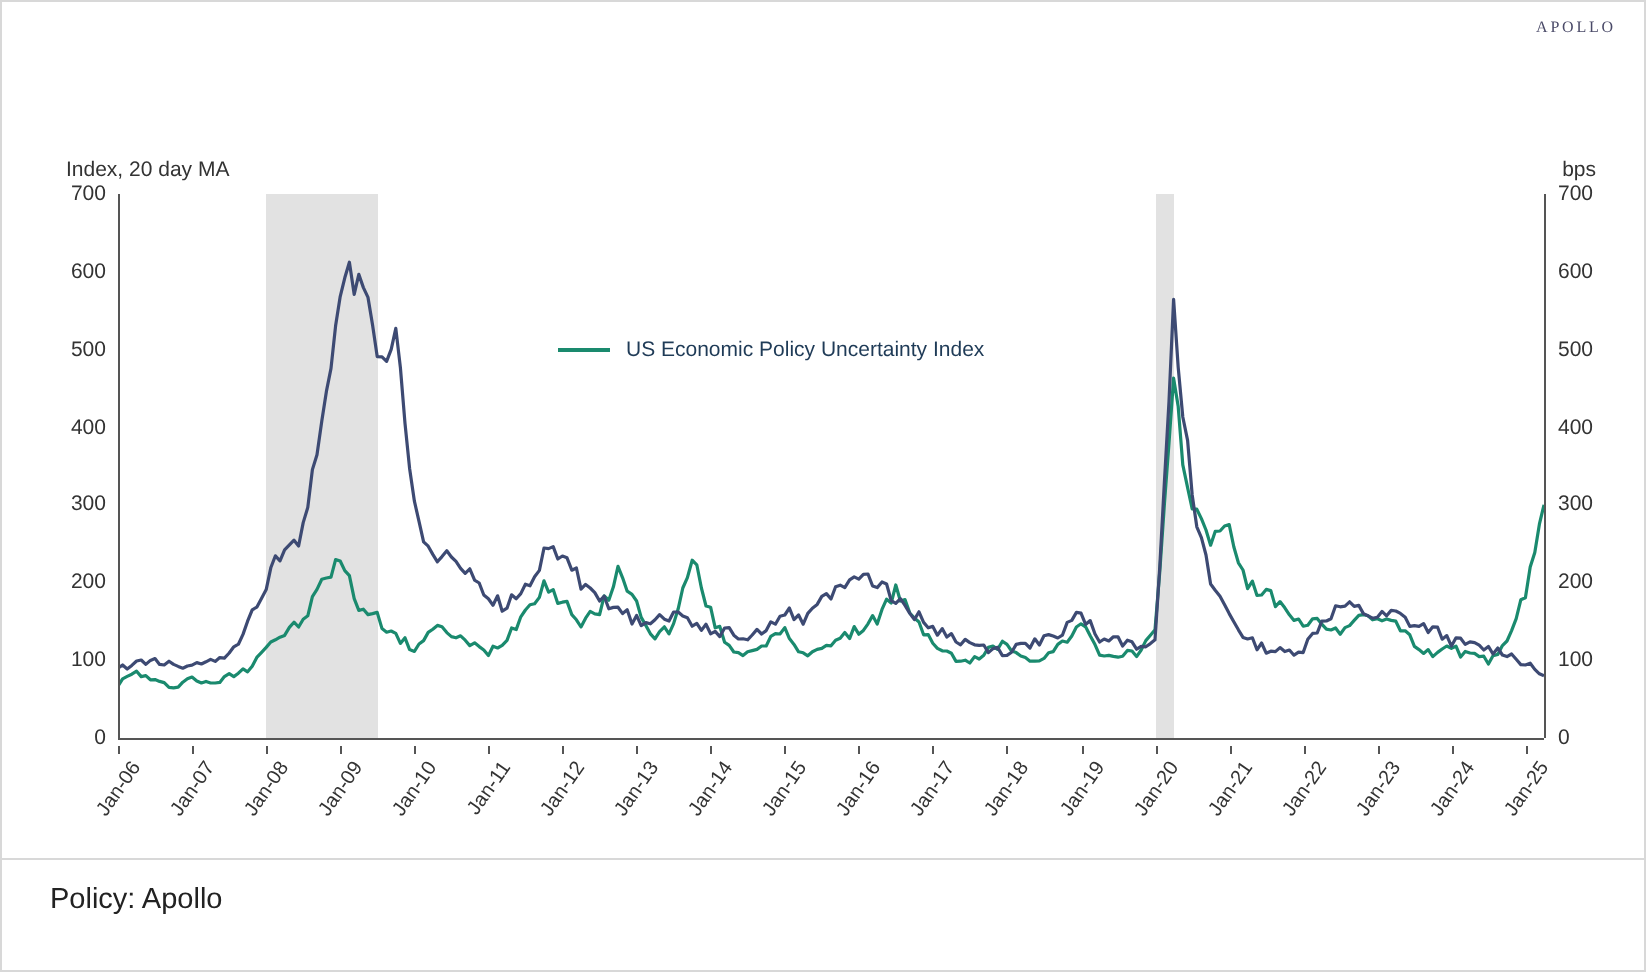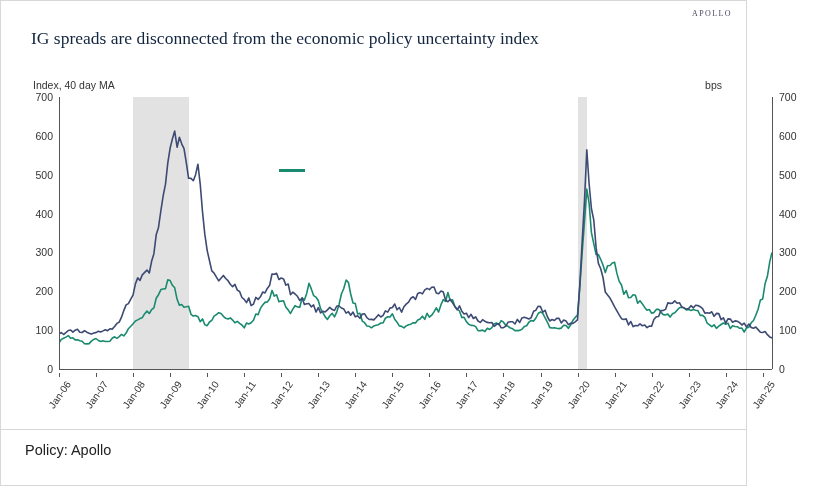--- a/index.html
+++ b/index.html
@@ -9,21 +9,21 @@
   }
   body {
     width: 823px;
     height: 486px;
     font-family: "Liberation Sans", sans-serif;
     color: #222222;
     overflow: hidden;
   }
   #page {
     position: relative;
-    width: 747px;
+    width: 823px;
     height: 486px;
     box-sizing: border-box;
     border: 1px solid #d8d8d8;
     background: #ffffff;
   }
   
   #brand {
     position: absolute;
     top: 8px;
     right: 14px;
@@ -158,23 +158,22 @@
     color: #222222;
   }
 </style>
 </head>
 <body>
 
 <div id="page">
 
   <div id="brand">APOLLO</div>
 
-  <div id="title">IG spreads are disconnected from the economic policy uncertainty index</div>
-
-  <div id="left-unit">Index, 40 day MA</div>
+
+  <div id="left-unit">Index, 20 day MA</div>
   <div id="right-unit">bps</div>
 
   <div id="plot">
 
     <div class="band" style="left: 74.0779px; width: 55.5584px; background: rgb(226, 226, 226);"></div>
       <div class="band" style="left: 518.545px; width: 9.25974px; background: rgb(226, 226, 226);"></div>
       <svg id="plot-svg" width="713" height="272">
         <path d="M0.0 246.1 L2.3 242.4 L4.6 241.2 L6.9 240.1 L9.3 238.6 L11.6 241.3 L13.9 240.8 L16.2 242.9 L18.5 242.8 L20.8 243.7 L23.1 244.3 L25.5 246.7 L27.8 246.9 L30.1 246.6 L32.4 244.1 L34.7 242.4 L37.0 241.5 L39.4 243.5 L41.7 244.5 L44.0 243.7 L46.3 244.5 L48.6 244.5 L50.9 244.2 L53.2 241.3 L55.6 239.8 L57.9 241.3 L60.2 239.6 L62.5 237.4 L64.8 238.9 L67.1 236.1 L69.4 231.7 L71.8 229.2 L74.1 226.7 L76.4 224.0 L78.7 222.9 L81.0 221.6 L83.3 220.7 L85.7 216.7 L88.0 214.1 L90.3 216.5 L92.6 212.6 L94.9 210.9 L97.2 201.3 L99.5 197.7 L101.9 192.6 L104.2 192.0 L106.5 191.6 L108.8 182.8 L111.1 183.5 L113.4 188.3 L115.7 190.8 L118.1 202.3 L120.4 208.2 L122.7 207.6 L125.0 210.3 L127.3 209.8 L129.6 209.2 L132.0 217.3 L134.3 219.1 L136.6 218.5 L138.9 219.7 L141.2 224.7 L143.5 221.9 L145.8 227.8 L148.2 228.7 L150.5 225.0 L152.8 223.3 L155.1 219.2 L157.4 217.6 L159.7 215.7 L162.0 216.4 L164.4 219.3 L166.7 221.3 L169.0 221.9 L171.3 220.9 L173.6 223.1 L175.9 225.8 L178.3 224.4 L180.6 226.3 L182.9 228.0 L185.2 230.8 L187.5 226.1 L189.8 227.0 L192.1 225.7 L194.5 223.2 L196.8 217.0 L199.1 217.8 L201.4 211.4 L203.7 208.0 L206.0 205.4 L208.3 204.9 L210.7 201.7 L213.0 193.4 L215.3 199.1 L217.6 197.8 L219.9 204.7 L222.2 204.1 L224.5 203.7 L226.9 210.3 L229.2 212.9 L231.5 216.5 L233.8 212.1 L236.1 208.7 L238.4 209.9 L240.8 210.3 L243.1 200.9 L245.4 203.1 L247.7 196.4 L250.0 186.2 L252.3 191.9 L254.6 198.6 L257.0 200.2 L259.3 203.5 L261.6 211.7 L263.9 215.7 L266.2 219.9 L268.5 222.4 L270.8 218.8 L273.2 216.4 L275.5 219.9 L277.8 214.8 L280.1 207.4 L282.4 197.0 L284.7 191.8 L287.1 183.1 L289.4 185.4 L291.7 197.0 L294.0 206.0 L296.3 206.6 L298.6 216.9 L300.9 216.2 L303.3 224.1 L305.6 225.7 L307.9 229.0 L310.2 229.3 L312.5 230.8 L314.8 228.9 L317.1 228.3 L319.5 227.7 L321.8 226.0 L324.1 226.0 L326.4 221.2 L328.7 219.8 L331.0 220.0 L333.4 216.8 L335.7 222.3 L338.0 225.2 L340.3 228.9 L342.6 229.4 L344.9 230.9 L347.2 228.9 L349.6 227.7 L351.9 227.2 L354.2 225.7 L356.5 225.9 L358.8 223.1 L361.1 222.1 L363.4 219.2 L365.8 222.3 L368.1 216.3 L370.4 220.1 L372.7 218.2 L375.0 214.9 L377.3 210.8 L379.6 215.0 L382.0 207.7 L384.3 202.6 L386.6 204.5 L388.9 195.5 L391.2 203.5 L393.5 202.8 L395.9 209.5 L398.2 212.0 L400.5 214.0 L402.8 220.4 L405.1 220.3 L407.4 224.6 L409.7 227.2 L412.1 228.4 L414.4 228.5 L416.7 229.6 L419.0 233.7 L421.3 233.6 L423.6 233.1 L425.9 234.5 L428.3 231.3 L430.6 232.5 L432.9 230.6 L435.2 226.7 L437.5 226.0 L439.8 227.7 L442.2 223.6 L444.5 225.2 L446.8 228.5 L449.1 229.3 L451.4 231.0 L453.7 231.8 L456.0 233.6 L458.4 233.6 L460.7 233.4 L463.0 232.2 L465.3 229.4 L467.6 228.8 L469.9 225.2 L472.2 223.5 L474.6 224.1 L476.9 221.0 L479.2 216.5 L481.5 214.9 L483.8 216.4 L486.1 220.9 L488.5 225.3 L490.8 230.6 L493.1 231.0 L495.4 230.7 L497.7 231.2 L500.0 231.6 L502.3 231.1 L504.7 228.2 L507.0 228.5 L509.3 231.3 L511.6 228.0 L513.9 223.3 L516.2 220.6 L518.5 217.9 L520.9 188.7 L523.2 155.1 L525.5 124.4 L527.8 92.1 L530.1 106.3 L532.4 135.4 L534.8 146.8 L537.1 157.5 L539.4 157.6 L541.7 162.3 L544.0 168.0 L546.3 175.6 L548.6 168.7 L551.0 168.5 L553.3 166.0 L555.6 165.3 L557.9 176.4 L560.2 184.4 L562.5 188.0 L564.8 197.3 L567.2 193.6 L569.5 200.7 L571.8 200.5 L574.1 197.7 L576.4 198.3 L578.7 206.3 L581.0 203.8 L583.4 206.9 L585.7 210.4 L588.0 213.2 L590.3 212.5 L592.6 216.1 L594.9 215.6 L597.3 212.4 L599.6 212.2 L601.9 215.1 L604.2 217.6 L606.5 218.0 L608.8 217.0 L611.1 220.1 L613.5 216.8 L615.8 215.8 L618.1 213.2 L620.4 210.7 L622.7 210.3 L625.0 210.9 L627.3 212.9 L629.7 212.4 L632.0 213.4 L634.3 212.5 L636.6 213.2 L638.9 213.6 L641.2 218.4 L643.6 218.4 L645.9 220.4 L648.2 226.2 L650.5 227.8 L652.8 229.7 L655.1 227.8 L657.4 231.3 L659.8 229.2 L662.1 227.5 L664.4 226.0 L666.7 227.2 L669.0 226.1 L671.3 231.5 L673.6 228.7 L676.0 229.5 L678.3 229.7 L680.6 231.3 L682.9 231.1 L685.2 235.0 L687.5 230.9 L689.9 230.2 L692.2 225.8 L694.5 223.5 L696.8 218.3 L699.1 212.3 L701.4 202.9 L703.7 201.9 L706.1 186.5 L708.4 179.3 L710.7 165.1 L713.0 155.4" fill="none" stroke="#1a8a6e" stroke-width="1.6" stroke-linejoin="round"></path>
         <path d="M0.0 237.1 L2.3 235.5 L4.6 237.5 L6.9 235.7 L9.3 233.5 L11.6 233.0 L13.9 235.2 L16.2 233.2 L18.5 232.3 L20.8 235.2 L23.1 235.5 L25.5 233.6 L27.8 235.2 L30.1 236.2 L32.4 237.1 L34.7 236.0 L37.0 235.6 L39.4 234.3 L41.7 235.0 L44.0 233.9 L46.3 232.7 L48.6 233.7 L50.9 231.8 L53.2 232.1 L55.6 229.5 L57.9 226.4 L60.2 225.1 L62.5 220.2 L64.8 213.6 L67.1 207.9 L69.4 206.6 L71.8 202.1 L74.1 197.8 L76.4 186.9 L78.7 180.9 L81.0 183.4 L83.3 177.9 L85.7 175.4 L88.0 173.1 L90.3 176.0 L92.6 164.3 L94.9 156.7 L97.2 137.8 L99.5 130.4 L101.9 113.5 L104.2 98.7 L106.5 87.2 L108.8 65.9 L111.1 51.3 L113.4 41.9 L115.7 34.1 L118.1 50.2 L120.4 40.2 L122.7 46.8 L125.0 51.7 L127.3 65.6 L129.6 81.3 L132.0 81.4 L134.3 83.7 L136.6 77.7 L138.9 67.2 L141.2 86.8 L143.5 114.7 L145.8 137.2 L148.2 153.6 L150.5 163.7 L152.8 173.9 L155.1 176.1 L157.4 180.2 L159.7 183.9 L162.0 181.3 L164.4 178.4 L166.7 181.5 L169.0 183.7 L171.3 187.2 L173.6 189.7 L175.9 187.4 L178.3 193.1 L180.6 194.5 L182.9 200.5 L185.2 202.4 L187.5 205.6 L189.8 200.9 L192.1 208.6 L194.5 207.1 L196.8 200.4 L199.1 202.4 L201.4 199.8 L203.7 195.1 L206.0 195.9 L208.3 191.4 L210.7 188.2 L213.0 177.0 L215.3 177.3 L217.6 176.3 L219.9 182.5 L222.2 181.0 L224.5 181.9 L226.9 188.1 L229.2 187.0 L231.5 197.6 L233.8 195.2 L236.1 197.0 L238.4 199.3 L240.8 203.5 L243.1 201.1 L245.4 207.4 L247.7 206.7 L250.0 206.6 L252.3 209.8 L254.6 207.9 L257.0 215.0 L259.3 210.7 L261.6 215.8 L263.9 214.3 L266.2 214.9 L268.5 212.9 L270.8 210.3 L273.2 212.6 L275.5 213.5 L277.8 209.0 L280.1 209.0 L282.4 211.0 L284.7 211.9 L287.1 216.1 L289.4 214.7 L291.7 218.2 L294.0 215.1 L296.3 219.9 L298.6 218.7 L300.9 221.3 L303.3 217.0 L305.6 216.8 L307.9 220.6 L310.2 222.5 L312.5 222.4 L314.8 222.9 L317.1 220.5 L319.5 217.7 L321.8 220.0 L324.1 218.3 L326.4 213.9 L328.7 215.1 L331.0 211.1 L333.4 210.5 L335.7 207.0 L338.0 212.8 L340.3 210.5 L342.6 215.1 L344.9 209.7 L347.2 207.1 L349.6 205.2 L351.9 201.2 L354.2 199.8 L356.5 202.5 L358.8 196.4 L361.1 195.6 L363.4 196.8 L365.8 192.9 L368.1 191.4 L370.4 192.6 L372.7 190.2 L375.0 190.0 L377.3 196.0 L379.6 196.8 L382.0 194.0 L384.3 195.0 L386.6 203.3 L388.9 204.7 L391.2 202.3 L393.5 205.7 L395.9 209.7 L398.2 212.8 L400.5 208.9 L402.8 214.2 L405.1 216.9 L407.4 216.2 L409.7 220.6 L412.1 217.3 L414.4 221.5 L416.7 219.8 L419.0 224.0 L421.3 225.4 L423.6 222.7 L425.9 224.3 L428.3 225.4 L430.6 225.7 L432.9 225.5 L435.2 229.3 L437.5 227.3 L439.8 226.7 L442.2 230.8 L444.5 230.7 L446.8 229.1 L449.1 225.2 L451.4 224.7 L453.7 224.7 L456.0 227.0 L458.4 222.4 L460.7 225.5 L463.0 220.9 L465.3 220.3 L467.6 221.0 L469.9 222.0 L472.2 220.6 L474.6 214.2 L476.9 213.2 L479.2 209.2 L481.5 209.6 L483.8 215.2 L486.1 213.3 L488.5 220.0 L490.8 224.0 L493.1 222.5 L495.4 223.5 L497.7 221.4 L500.0 221.4 L502.3 226.0 L504.7 223.1 L507.0 223.9 L509.3 227.6 L511.6 226.2 L513.9 226.4 L516.2 224.8 L518.5 222.9 L520.9 186.2 L523.2 144.1 L525.5 103.7 L527.8 52.7 L530.1 86.7 L532.4 111.5 L534.8 123.2 L537.1 150.5 L539.4 166.4 L541.7 171.8 L544.0 180.5 L546.3 195.0 L548.6 198.1 L551.0 201.1 L553.3 205.4 L555.6 209.8 L557.9 213.9 L560.2 217.9 L562.5 221.7 L564.8 222.5 L567.2 221.9 L569.5 227.9 L571.8 224.5 L574.1 229.6 L576.4 228.6 L578.7 228.8 L581.0 226.8 L583.4 228.8 L585.7 228.0 L588.0 230.6 L590.3 229.1 L592.6 229.3 L594.9 222.6 L597.3 219.7 L599.6 219.5 L601.9 213.6 L604.2 213.5 L606.5 212.4 L608.8 205.9 L611.1 206.4 L613.5 206.1 L615.8 203.9 L618.1 206.2 L620.4 205.7 L622.7 209.8 L625.0 210.9 L627.3 212.1 L629.7 211.6 L632.0 208.7 L634.3 210.9 L636.6 208.2 L638.9 208.5 L641.2 209.7 L643.6 211.6 L645.9 216.2 L648.2 215.8 L650.5 216.2 L652.8 214.8 L655.1 219.3 L657.4 216.4 L659.8 216.6 L662.1 222.6 L664.4 220.8 L666.7 226.1 L669.0 221.9 L671.3 222.1 L673.6 225.2 L676.0 223.9 L678.3 224.3 L680.6 225.6 L682.9 228.0 L685.2 226.2 L687.5 230.0 L689.9 227.0 L692.2 230.5 L694.5 231.3 L696.8 230.0 L699.1 232.6 L701.4 235.3 L703.7 235.5 L706.1 234.6 L708.4 237.7 L710.7 239.9 L713.0 240.9" fill="none" stroke="#3d4a73" stroke-width="1.6" stroke-linejoin="round"></path>
       </svg>
@@ -238,18 +237,19 @@
       <div class="xtick" style="left: 634.662px; top: 6px;">Jan-23</div>
       <div class="xtickmark" style="left: 666.701px; top: 0px;"></div>
       <div class="xtick" style="left: 671.701px; top: 6px;">Jan-24</div>
       <div class="xtickmark" style="left: 703.74px; top: 0px;"></div>
       <div class="xtick" style="left: 708.74px; top: 6px;">Jan-25</div>
     </div>
 
   <div id="legend">
     <div class="legend-row">
       <span class="legend-swatch" style="background:#1a8a6e"></span>
+      <span class="legend-label">US Economic Policy Uncertainty Index</span>
     </div>
   </div>
 
   <div id="divider"></div>
   <div id="source">Policy: Apollo</div>
 </div>
 
 </body></html>

